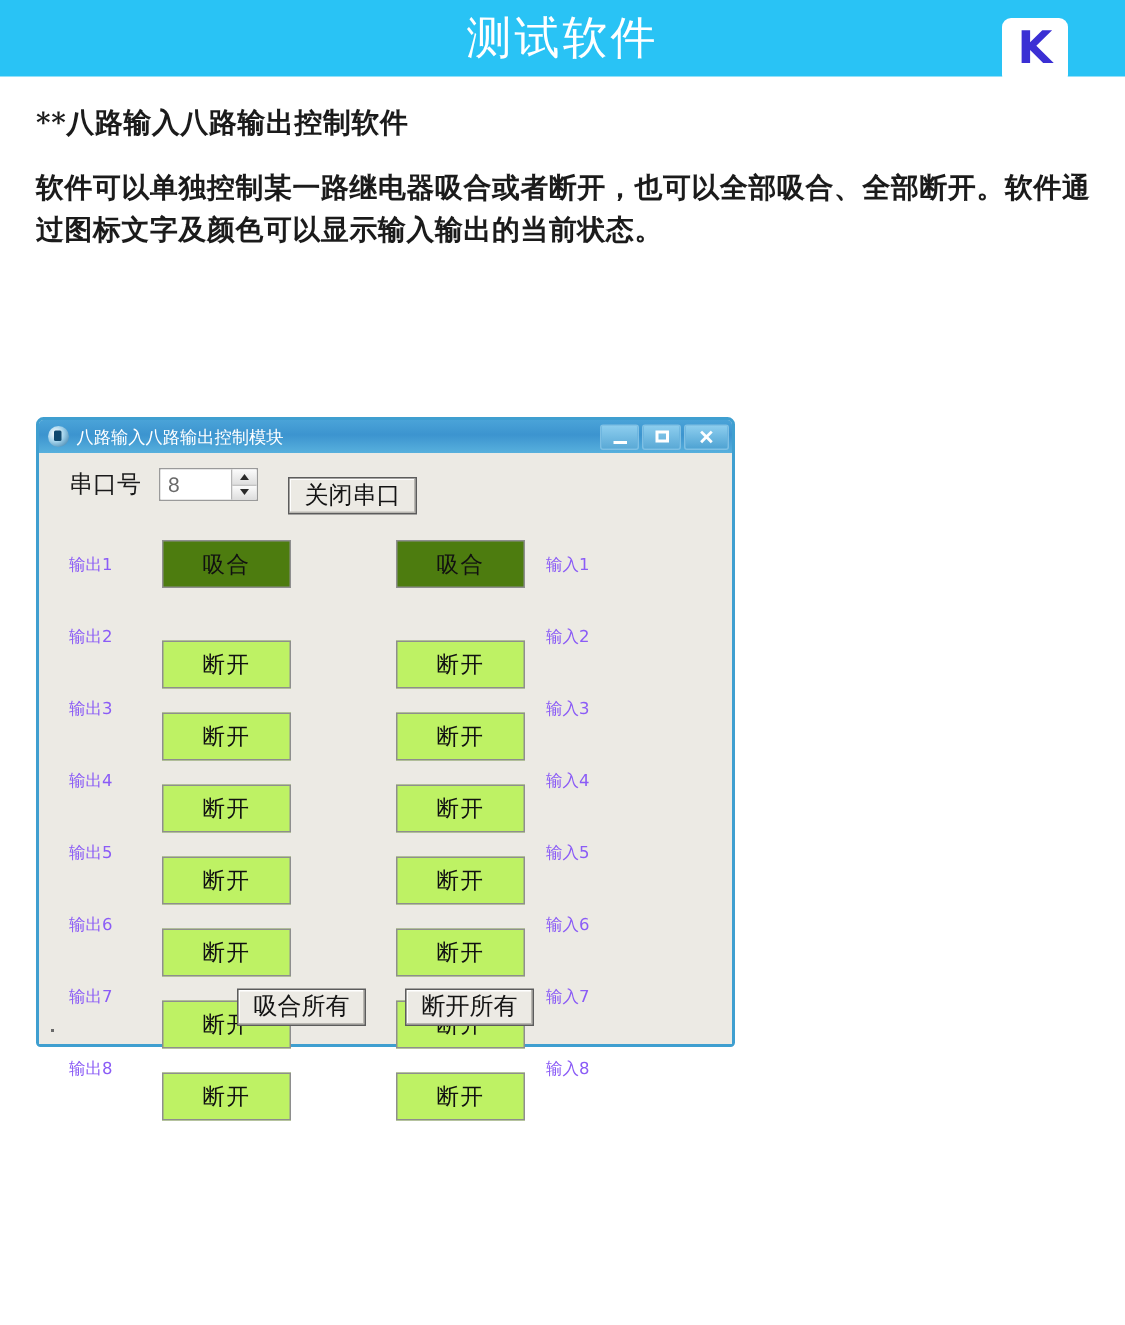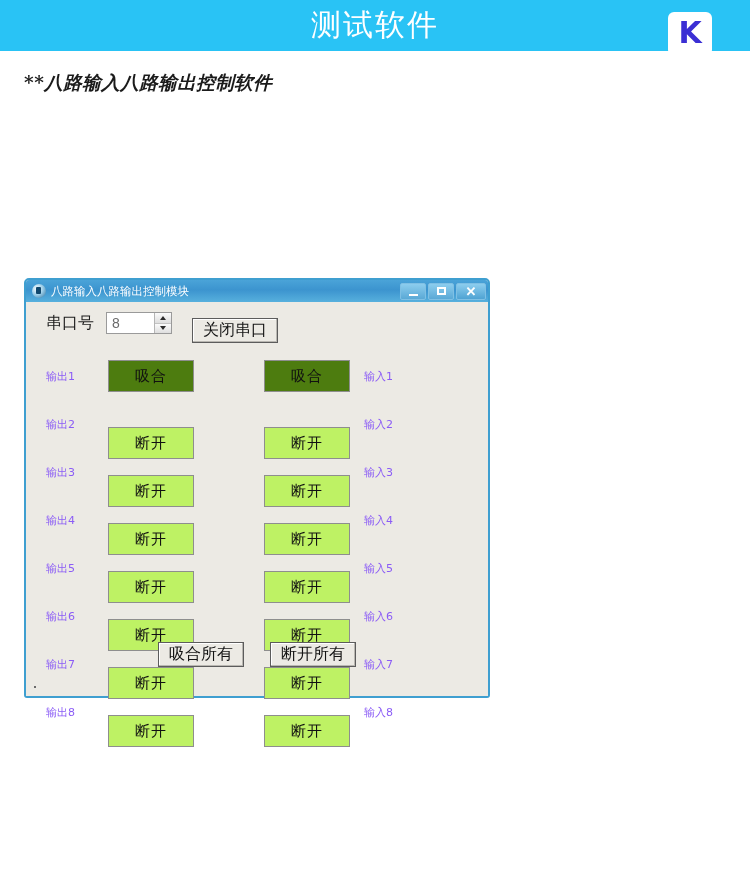--- a/index.html
+++ b/index.html
@@ -58,21 +58,20 @@
     padding: 18px 22px 4px 24px;
   }
   .desc p {
     margin: 0 0 14px 0;
     font-family: "DejaVu Serif", serif;
     font-size: 18.5px;
     font-weight: bold;
     color: #1b1b1b;
     line-height: 1.55;
     letter-spacing: 0.5px;
-    font-style: italic;
   }
 
   
   .app-window {
     position: absolute;
     left: 24px;
     top: 278px;
     width: 466px;
     height: 420px;
     border: 2px solid #3f9fd0;
@@ -273,21 +272,21 @@
     cursor: pointer;
   }
   .io-box.on  { background: #4d7c0f; }
   .io-box.off { background: #bef264; margin-top: 38px; }
   .io-box.in  { margin-left: 70px; cursor: default; }
 
   
   .bottom-bar {
     position: absolute;
     left: 0;
-    bottom: 29px;
+    bottom: 12px;
     width: 100%;
     display: flex;
     justify-content: center;
     gap: 26px;
   }
   .corner-dot {
     position: absolute;
     left: 8px;
     bottom: 8px;
     width: 2px;
@@ -300,20 +299,21 @@
 
 <div class="page-header">
   <div class="title">测试软件</div>
   <div class="brand-logo">
     <span>K</span>
   </div>
 </div>
 
 <div class="desc">
   <p>**八路输入八路输出控制软件</p>
+  <p>软件可以单独控制某一路继电器吸合或者断开，也可以全部吸合、全部断开。软件通过图标文字及颜色可以显示输入输出的当前状态。</p>
 </div>
 
 <div class="app-window">
 
   <div class="titlebar">
     <div class="app-icon"></div>
     <div class="win-title">八路输入八路输出控制模块</div>
     <div class="win-buttons">
       <div class="win-btn">
         <span class="min-glyph"></span>

